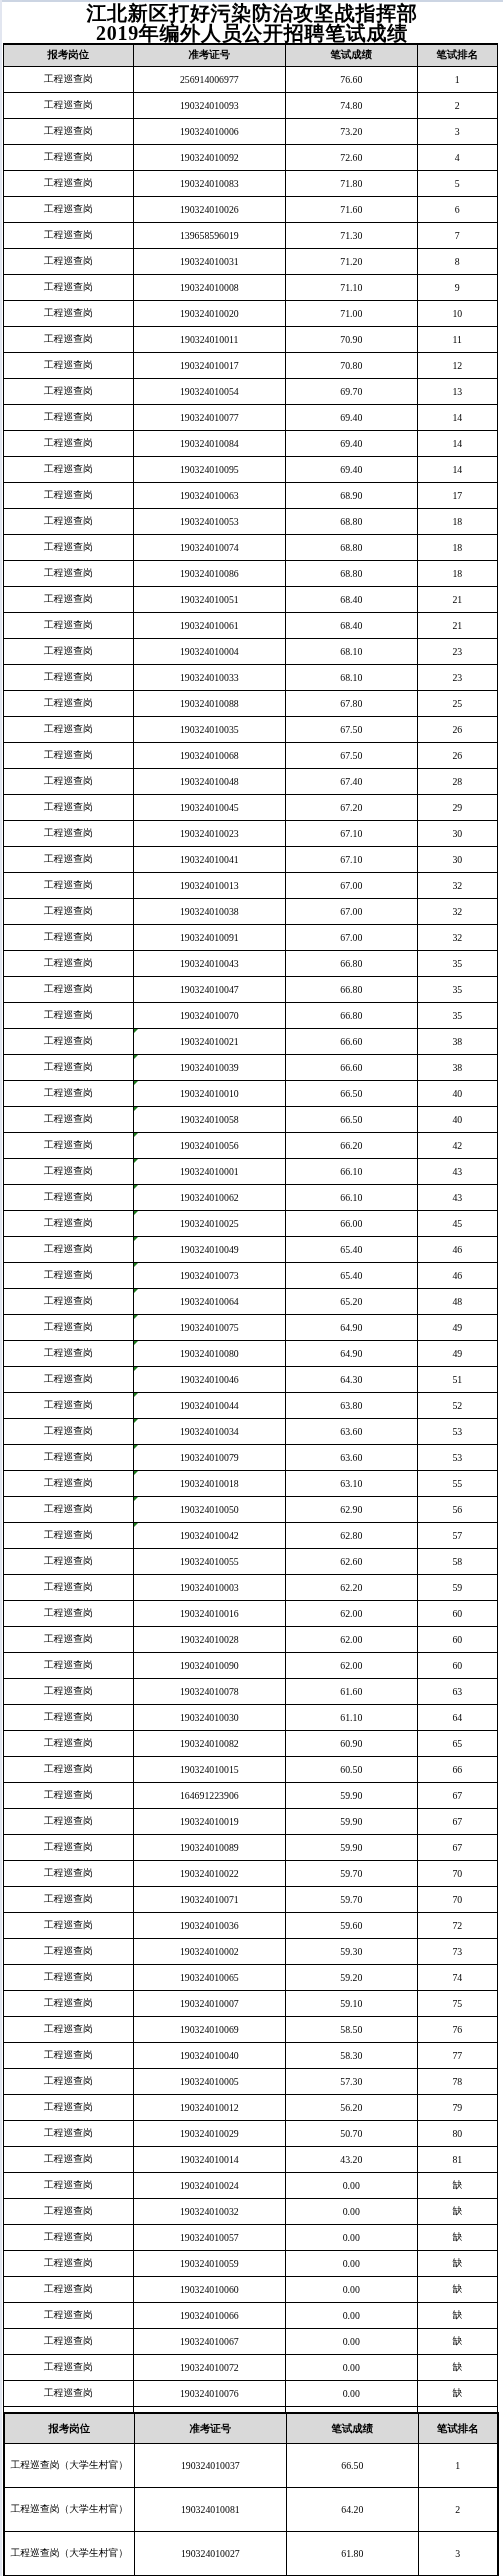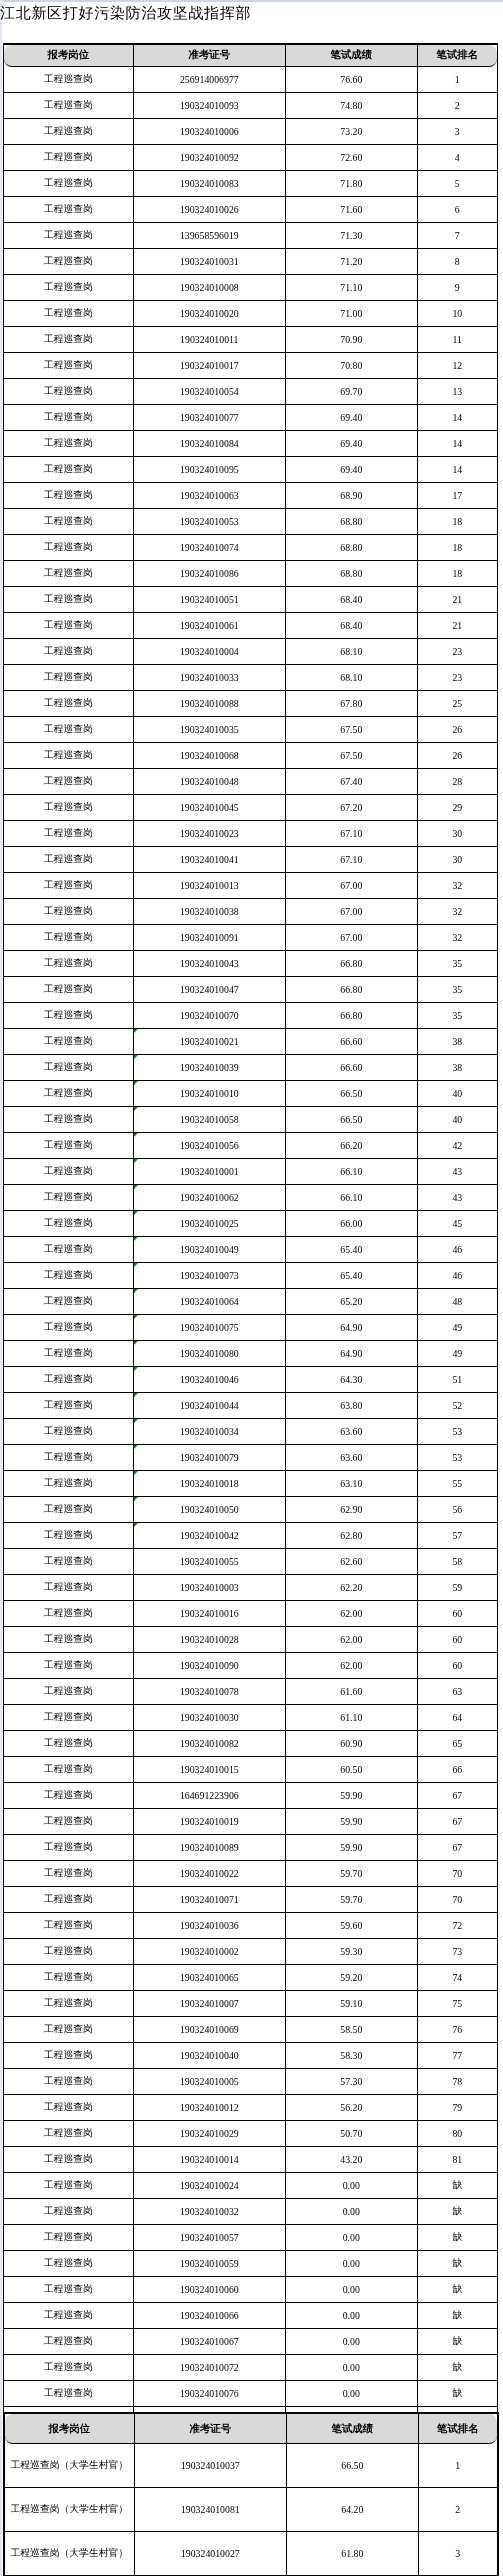--- a/index.html
+++ b/index.html
@@ -4,33 +4,33 @@
 <style>
   html,body{margin:0;padding:0;}
   body{
     width:504px;height:2576px;position:relative;background:#ffffff;
     font-family:"Liberation Serif","DejaVu Serif",serif;color:#000;
     overflow:hidden;
   }
   .edge-top{position:absolute;top:0;left:0;width:504px;height:2.1px;background:#ccd5e3;}
   .edge-left{position:absolute;top:0;left:0;width:2.1px;height:2576px;background:#e2e6f0;}
   .title{
-    position:absolute;top:2.8px;left:0;width:504px;
-    font-weight:normal;font-size:15px;line-height:20px;letter-spacing:0.7px;
+    position:absolute;top:2.8px;left:0;width:504px;text-align:center;
+    font-weight:bold;font-size:20px;line-height:20px;letter-spacing:0.7px;
   }
   .tbl{
     position:absolute;left:2.8px;width:495px;box-sizing:border-box;
     border-left:1.4px solid #000;border-right:1.4px solid #000;background:#fff;
   }
   .t1{top:43px;border-top:2.1px solid #000;}
   .t2{top:2412px;border:2.1px solid #000;border-bottom:2.8px solid #000;width:496px;}
   .row{display:flex;box-sizing:border-box;border-bottom:0.7px solid #000;height:26px;}
   .t2 .row{height:44px;}
   .row:last-child{border-bottom:none;}
-  .hrow{height:21.6px;background:#d9d9d9;font-weight:bold;border-radius:8px;}
+  .hrow{height:21.6px;background:#d9d9d9;font-weight:bold;}
   .t2 .hrow{height:30px;}
   .hrow .cell{font-size:10.4px;}
   .cell{
     display:flex;align-items:center;justify-content:center;
     box-sizing:border-box;border-right:0.7px solid #000;
     font-size:9.8px;position:relative;white-space:nowrap;
   }
   .c0{width:130px;}
   .c1{width:152px;}
   .c2{width:132px;}
@@ -42,20 +42,21 @@
   }
 </style>
 </head>
 <body>
 
 <div class="edge-top"></div>
 <div class="edge-left"></div>
 
 <div class="title">
   <div>江北新区打好污染防治攻坚战指挥部</div>
+  <div>2019年编外人员公开招聘笔试成绩</div>
 </div>
 
 <div class="tbl t1">
   <div class="row hrow">
     <div class="cell c0">报考岗位</div>
     <div class="cell c1">准考证号</div>
     <div class="cell c2">笔试成绩</div>
     <div class="cell c3">笔试排名</div>
   </div>
   <div>

